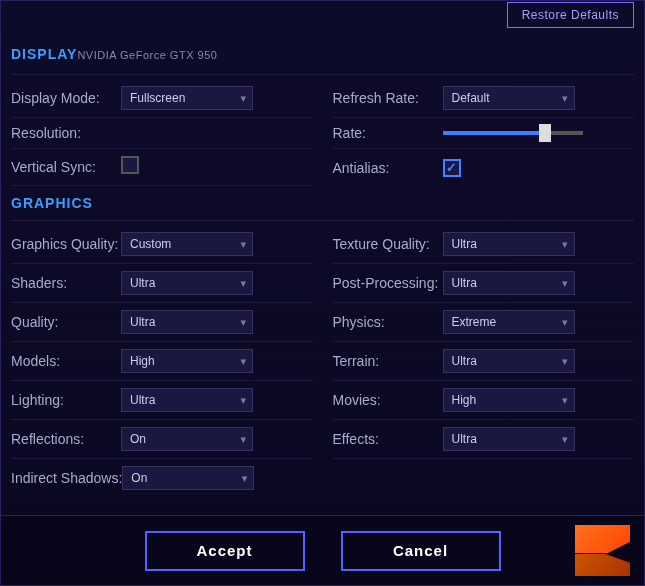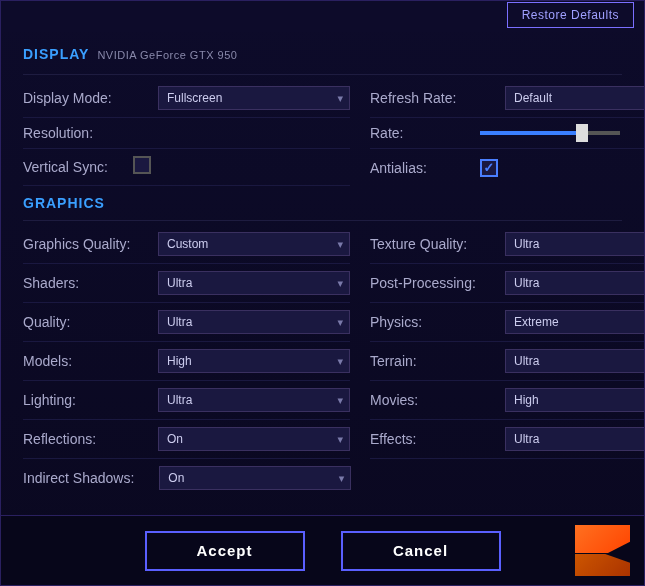--- a/index.html
+++ b/index.html
@@ -33,35 +33,35 @@
       border: 1.5px solid #7a6fff;
       color: #a0a0ff;
       padding: 5px 14px;
       font-size: 12px;
       cursor: pointer;
       letter-spacing: 0.5px;
     }
     
     .content {
       flex: 1;
-      padding: 0 22px;
+      padding: 0 10px;
       overflow-y: auto;
     }
     
     .section-header {
       font-size: 14px;
       font-weight: bold;
       color: #3a9fff;
       padding: 8px 0 4px 0;
       letter-spacing: 1px;
     }
     .section-sub {
       font-size: 11px;
       color: #8888aa;
-      margin-left: 8px;
+      margin-left: 0;
       font-weight: normal;
       letter-spacing: 0.5px;
     }
     
     .settings-grid {
       display: grid;
       grid-template-columns: 1fr 1fr;
       gap: 0 20px;
     }
     .setting-row {
@@ -78,22 +78,21 @@
       color: #aaaacc;
       min-width: 110px;
       flex-shrink: 0;
     }
     .setting-control {
       flex: 1;
     }
     .dropdown-wrapper {
       position: relative;
       display: inline-block;
-      width: 192px;
-      margin-left: 25px;
+      width: 132px;
     }
     .dropdown-wrapper select {
       background: #1a1840;
       border: 1px solid #3a3060;
       color: #ccccee;
       font-size: 12px;
       padding: 4px 24px 4px 8px;
       width: 100%;
       cursor: pointer;
       appearance: none;

